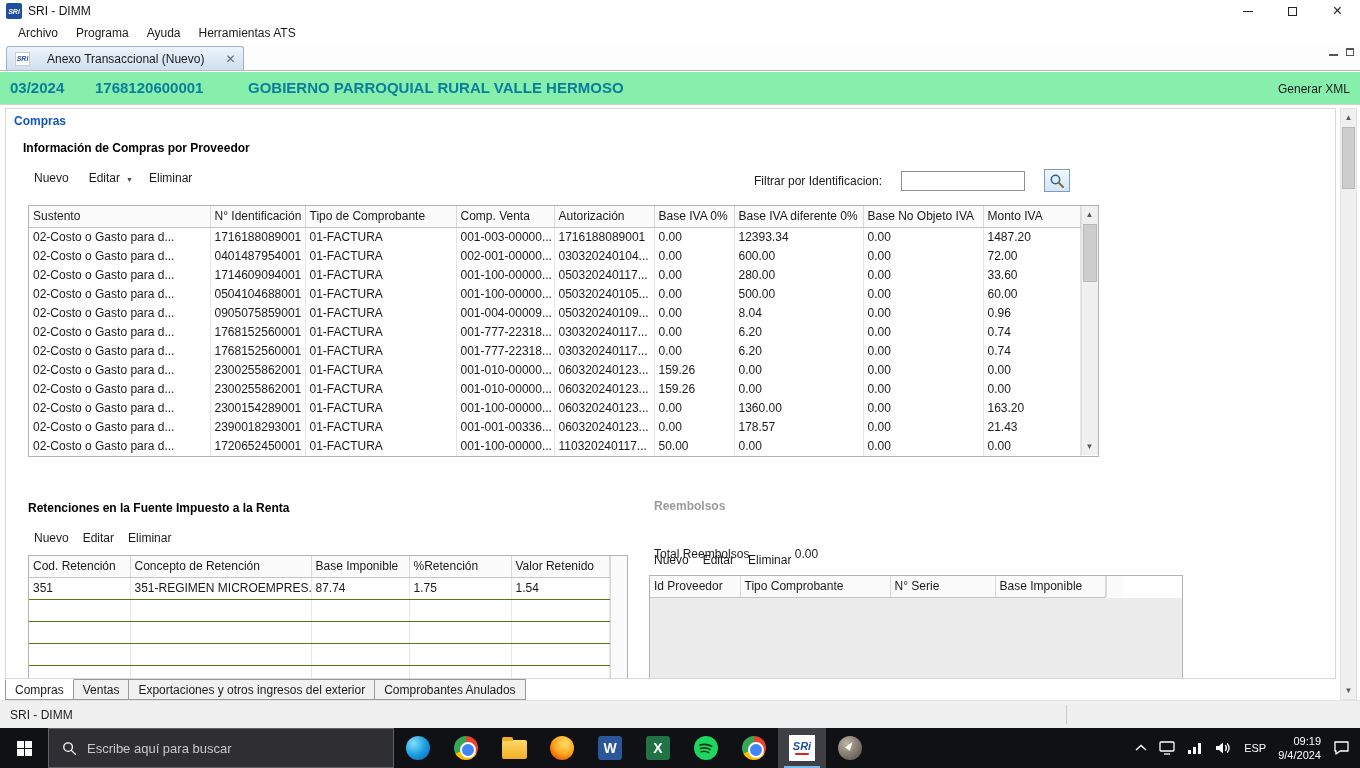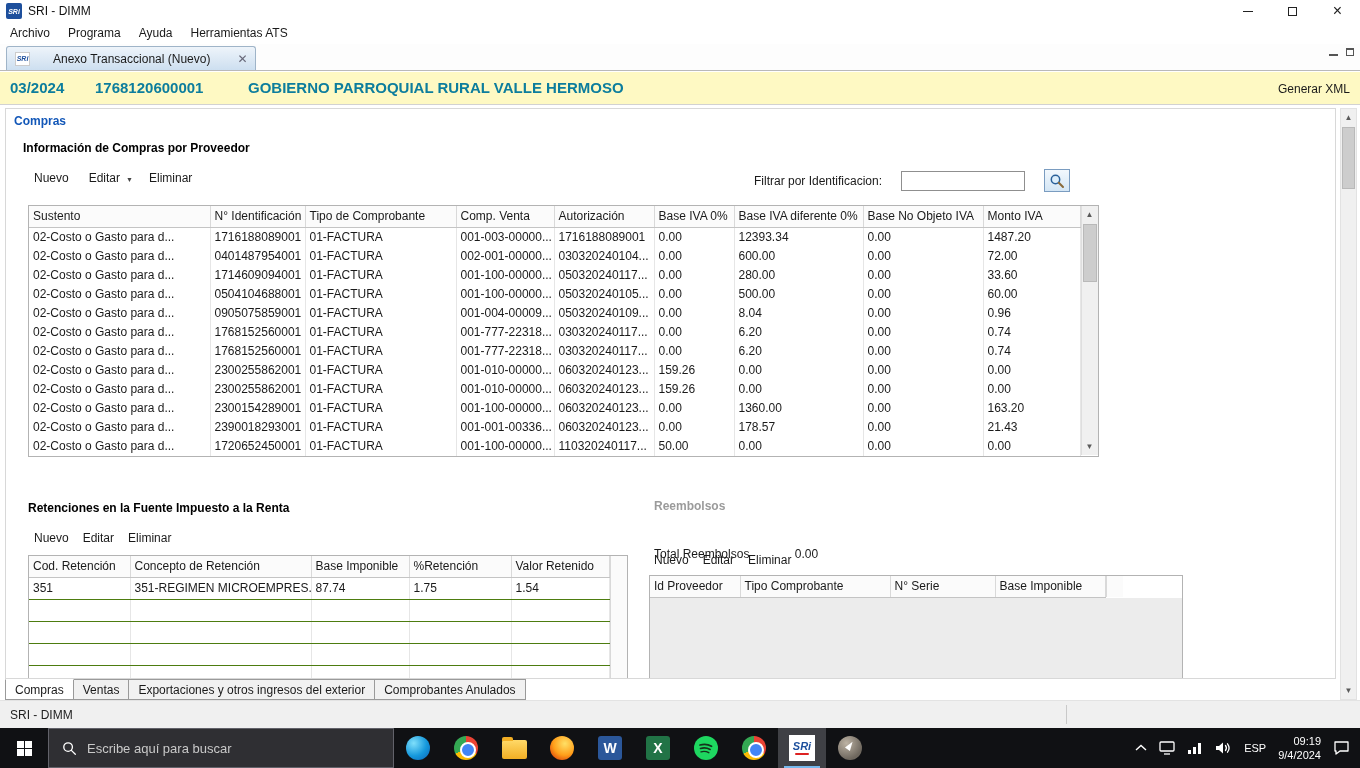--- a/index.html
+++ b/index.html
@@ -10,34 +10,34 @@
   .titlebar { position:absolute; top:0; left:0; right:0; height:22px; background:#fff; display:flex; align-items:center; padding-left:6px; }
   .app-icon { width:16px; height:16px; background:#1d4f9c; border-radius:2px; color:#fff; font-size:7px; font-weight:bold; font-style:italic; display:flex; align-items:center; justify-content:center; margin-right:6px; }
   .title-text { font-size:12px; color:#111; }
   .win-controls { margin-left:auto; display:flex; height:22px; }
   .win-btn { width:45px; display:flex; align-items:center; justify-content:center; color:#222; cursor:default; }
   .glyph-min { width:10px; height:1px; background:#222; }
   .glyph-max { width:9px; height:9px; border:1px solid #222; }
   .glyph-close { font-size:16px; line-height:16px; }
 
   
-  .menubar { position:absolute; top:22px; left:0; right:0; height:22px; display:flex; align-items:center; background:#fff; padding-left:1px; }
+  .menubar { position:absolute; top:22px; left:0; right:0; height:22px; display:flex; align-items:center; background:#fff; padding-left:9px; }
   .menu-item { padding:0 9px; height:100%; display:flex; align-items:center; }
 
   
   .tabstrip { position:absolute; top:44px; left:0; right:0; height:27px; background:#fdfdfd; border-bottom:1px solid #b9b9b9; }
-  .etab { position:absolute; left:6px; bottom:0; height:24px; display:flex; align-items:center; gap:23px; padding:0 8px; background:linear-gradient(#eef4fa,#cddff0); border:1px solid #9fb4c8; border-bottom:none; border-radius:3px 3px 0 0; }
+  .etab { position:absolute; left:6px; bottom:0; height:24px; display:flex; align-items:center; gap:17px; padding:0 8px; background:linear-gradient(#eef4fa,#cddff0); border:1px solid #9fb4c8; border-bottom:none; border-radius:3px 3px 0 0; }
   .etab-icon { width:15px; height:14px; background:#fff; border:1px solid #ccc; color:#1d4f9c; font-size:7px; font-weight:bold; font-style:italic; display:flex; align-items:center; justify-content:center; }
   .etab-close { color:#667; font-size:12px; margin-left:4px; }
   .pane-controls { position:absolute; right:6px; top:4px; display:flex; gap:8px; align-items:center; }
   .pc-min { width:9px; height:2px; background:#555; margin-top:6px; }
   .pc-max { width:8px; height:8px; border:1px solid #555; border-top-width:2px; }
 
   
-  .appheader { position:absolute; top:72px; left:0; right:0; height:32px; background:#fef9c3; }
+  .appheader { position:absolute; top:72px; left:0; right:0; height:32px; background:#86efac; }
   .h-period { position:absolute; left:10px; top:7px; font-size:15px; font-weight:bold; color:#0c7d9d; }
   .h-ruc    { position:absolute; left:95px; top:7px; font-size:15px; font-weight:bold; color:#0c7d9d; }
   .h-name   { position:absolute; left:248px; top:7px; font-size:15px; font-weight:bold; color:#0c7d9d; }
   .h-action { position:absolute; right:10px; top:10px; font-size:12px; color:#1a1a1a; }
   .header-sep { position:absolute; top:104px; left:0; right:0; height:1px; background:#d2d2d2; }
 
   
   .mainpanel { position:absolute; top:108px; left:5px; width:1331px; height:571px; border:1px solid #d8d8d8; background:#fff; overflow:hidden; }
   .section-label { position:absolute; left:8px; top:5px; color:#1257b8; font-weight:bold; }
   .info-title { position:absolute; left:17px; top:32px; font-weight:bold; color:#000; }

